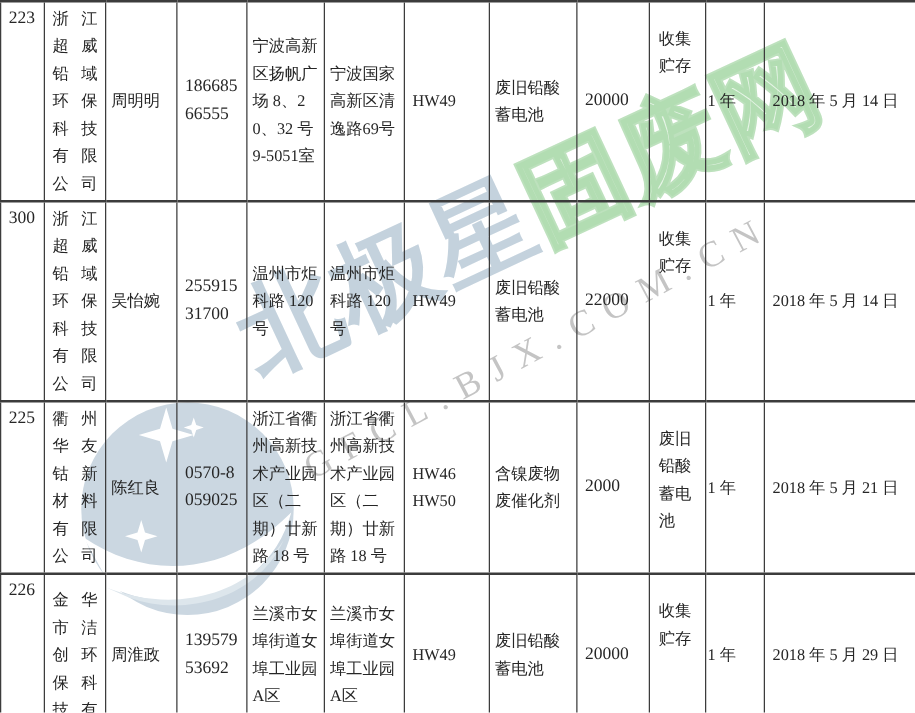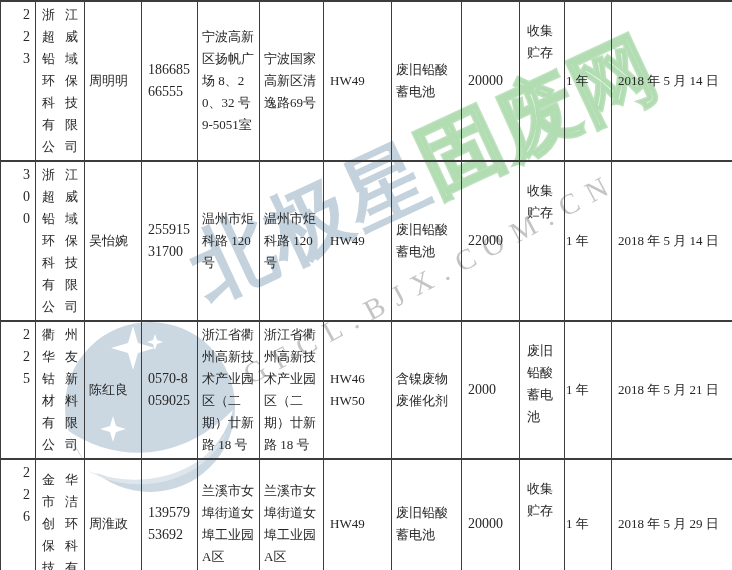--- a/index.html
+++ b/index.html
@@ -32,21 +32,21 @@
   }
   td{
     border:1px solid #3c3c3c;border-top-width:2px;border-bottom-width:2px;
     font-size:13px;line-height:22px;padding:2px 4px;vertical-align:middle;
     word-break:break-all;overflow:hidden;
   }
   tr:nth-child(1){height:154px}
   tr:nth-child(2){height:160px}
   tr:nth-child(3){height:114px}
   tr:nth-child(4){height:130px}
-  td.no{vertical-align:top;font-size:14px;padding-left:22px}
+  td.no{vertical-align:top;font-size:14px;padding-left:6px}
   td.company{text-align:justify;text-align-last:justify;padding:2px 6px}
   td.phone{font-size:14px;padding-left:6px}
   td.qty{font-size:14px;padding-left:6px}
   td.hw{white-space:pre-line;font-size:13px;padding-left:6px}
   td.mode{vertical-align:top;padding-top:18px;padding-left:7px}
   td.term{white-space:nowrap;padding-left:1px}
   td.date{white-space:nowrap;padding-left:6px;font-size:13px}
 </style>
 </head>
 <body>

